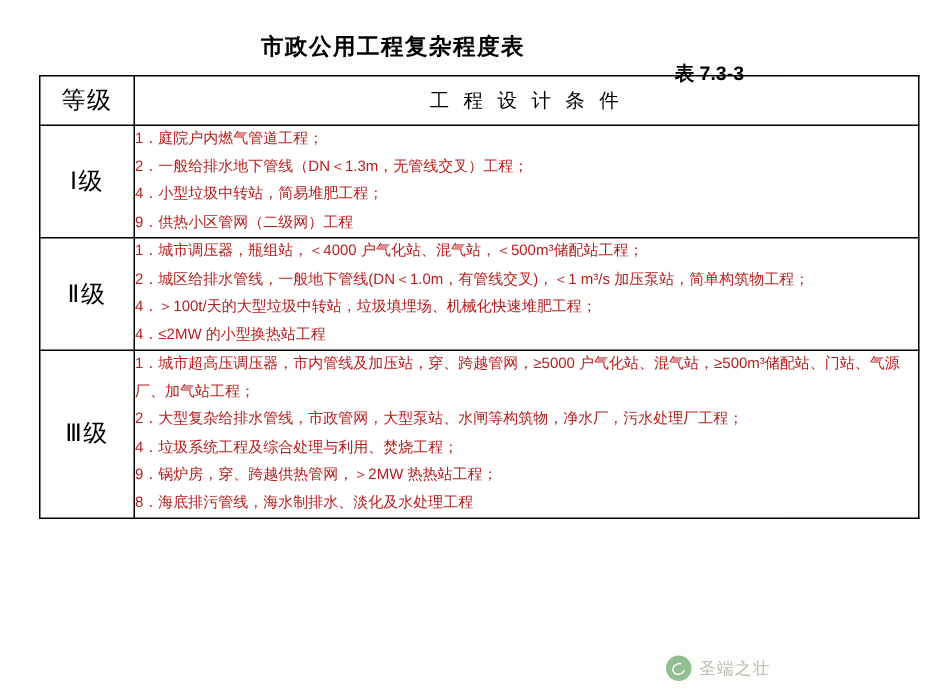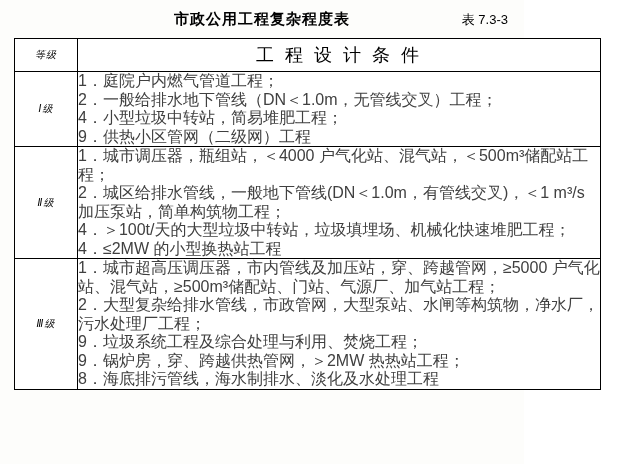--- a/index.html
+++ b/index.html
@@ -14,77 +14,76 @@
     color: #111111;
     position: relative;
     overflow: hidden;
   }
   .page {
     width: 524px;
     height: 464px;
     position: relative;
     background: #fdfdfb;
     box-sizing: border-box;
-    padding: 0;
+    padding: 12px;
   }
   .title-row {
     position: relative;
     height: 38px;
     display: flex;
     align-items: center;
     justify-content: center;
     padding: 0 14px;
   }
   .doc-title {
     font-size: 15px;
     font-weight: bold;
     letter-spacing: 1px;
     color: #000;
   }
   .table-no {
     position: absolute;
     right: 16px;
-    top: 11px;
+    top: 28px;
     font-size: 13px;
-    font-weight: normal;
+    font-weight: bold;
     color: #000;
   }
   table.main {
     border-collapse: collapse;
     width: 587px;
     margin: 0 14px;
     table-layout: fixed;
     background: #fff;
   }
   table.main td, table.main th {
     border: 1px solid #000;
     vertical-align: middle;
     padding: 0;
   }
   .head-cell {
     text-align: center;
-    font-size: 18px;
+    font-size: 13px;
     font-weight: normal;
     letter-spacing: 3px;
     height: 32px;
     color: #000;
   }
   .level-cell {
     width: 62px;
     text-align: center;
-    font-size: 10px;
+    font-size: 16px;
     letter-spacing: 1px;
     color: #000;
-    font-style: italic;
   }
   .cond-cell {
     padding: 6px 4px 7px 8px;
-    font-size: 16px;
+    font-size: 10px;
     line-height: 18.5px;
-    color: #404040;
+    color: #b91c1c;
   }
   .cond-cell ol {
     margin: 0;
     padding: 0;
     list-style: none;
   }
   .cond-cell li {
     margin: 0;
     padding: 0 0 0 0;
     white-space: normal;
@@ -139,21 +138,21 @@
     <tbody>
         <tr>
       <td class="head-cell level-cell">等级</td>
       <td class="head-cell">工 程 设 计 条 件</td>
     </tr>
     <tr>
       <td class="level-cell">Ⅰ级</td>
       <td class="cond-cell">
         <ol>
           <li>1．庭院户内燃气管道工程；</li>
-          <li>2．一般给排水地下管线（DN＜1.0m，无管线交叉）工程；</li>
+          <li>2．一般给排水地下管线（DN＜1.3m，无管线交叉）工程；</li>
           <li>4．小型垃圾中转站，简易堆肥工程；</li>
           <li>9．供热小区管网（二级网）工程</li>
         </ol>
       </td>
     </tr>
     <tr>
       <td class="level-cell">Ⅱ级</td>
       <td class="cond-cell">
         <ol>
           <li>1．城市调压器，瓶组站，＜4000 户气化站、混气站，＜500m³储配站工程；</li>
@@ -162,23 +161,27 @@
           <li>4．≤2MW 的小型换热站工程</li>
         </ol>
       </td>
     </tr>
     <tr>
       <td class="level-cell">Ⅲ级</td>
       <td class="cond-cell">
         <ol>
           <li>1．城市超高压调压器，市内管线及加压站，穿、跨越管网，≥5000 户气化站、混气站，≥500m³储配站、门站、气源厂、加气站工程；</li>
           <li>2．大型复杂给排水管线，市政管网，大型泵站、水闸等构筑物，净水厂，污水处理厂工程；</li>
-          <li>9．垃圾系统工程及综合处理与利用、焚烧工程；</li>
+          <li>4．垃圾系统工程及综合处理与利用、焚烧工程；</li>
           <li>9．锅炉房，穿、跨越供热管网，＞2MW 热热站工程；</li>
           <li>8．海底排污管线，海水制排水、淡化及水处理工程</li>
         </ol>
       </td>
     </tr>
   </tbody>
     </table>
 
+  <div class="wm">
+    <div class="wm-logo"></div>
+    <div class="wm-text">圣端之壮</div>
+  </div>
 
 </div>
 
 </body></html>

